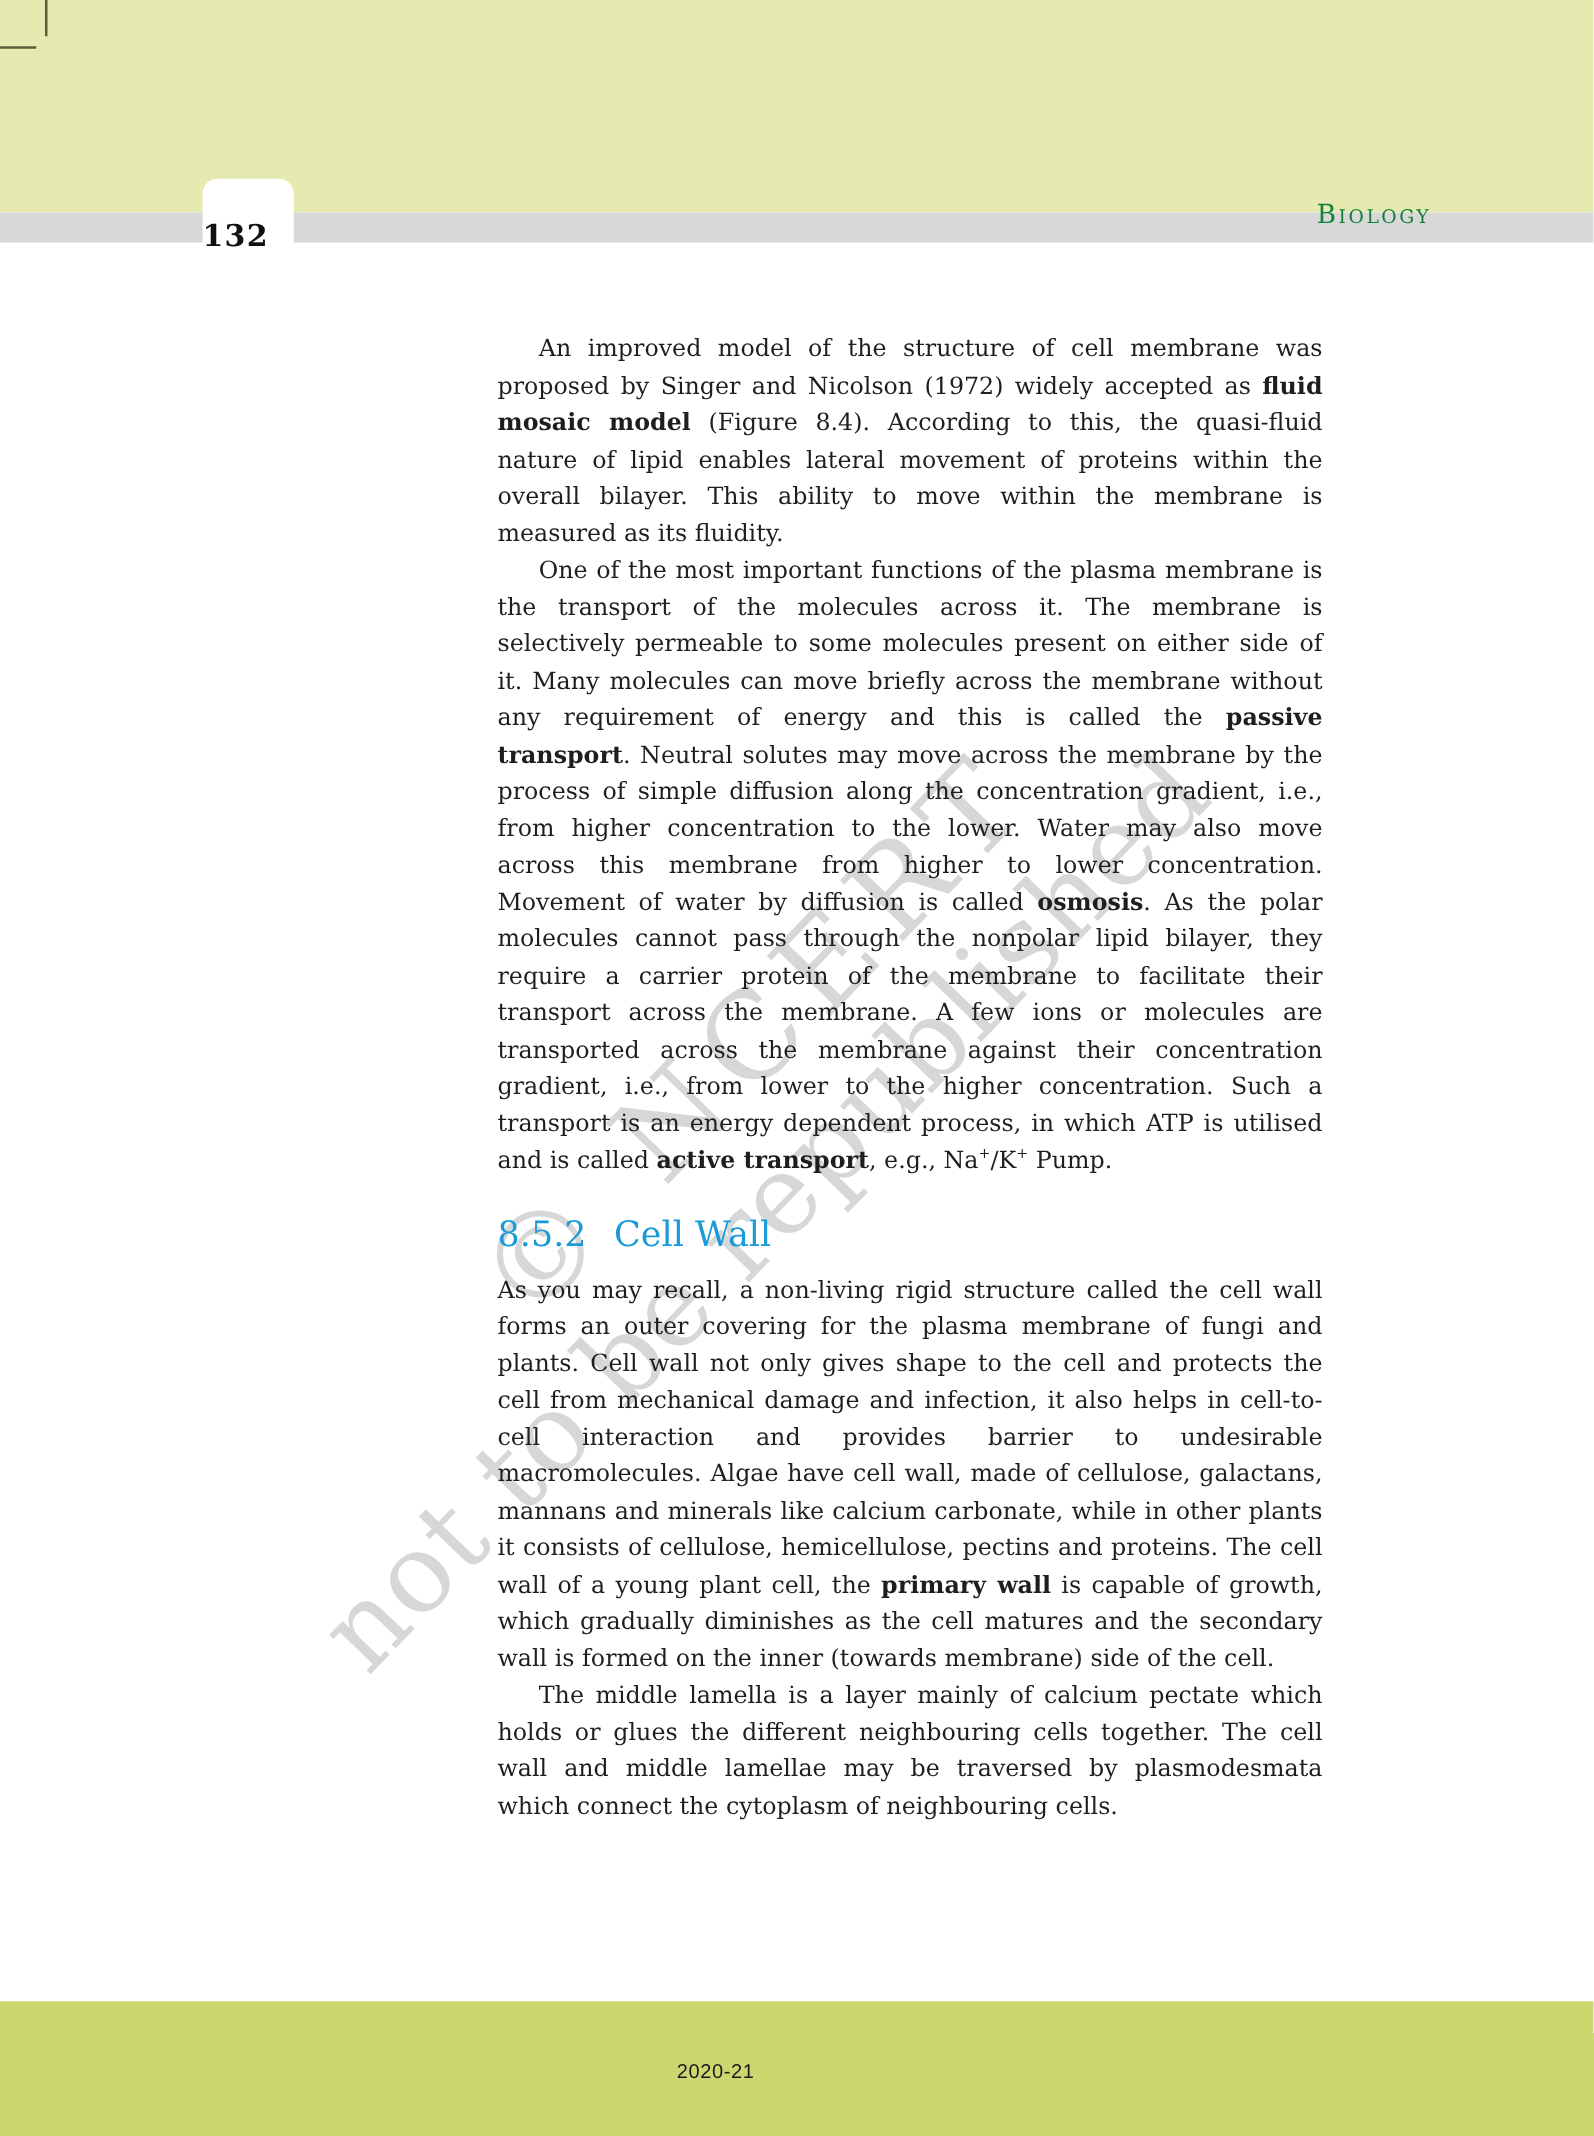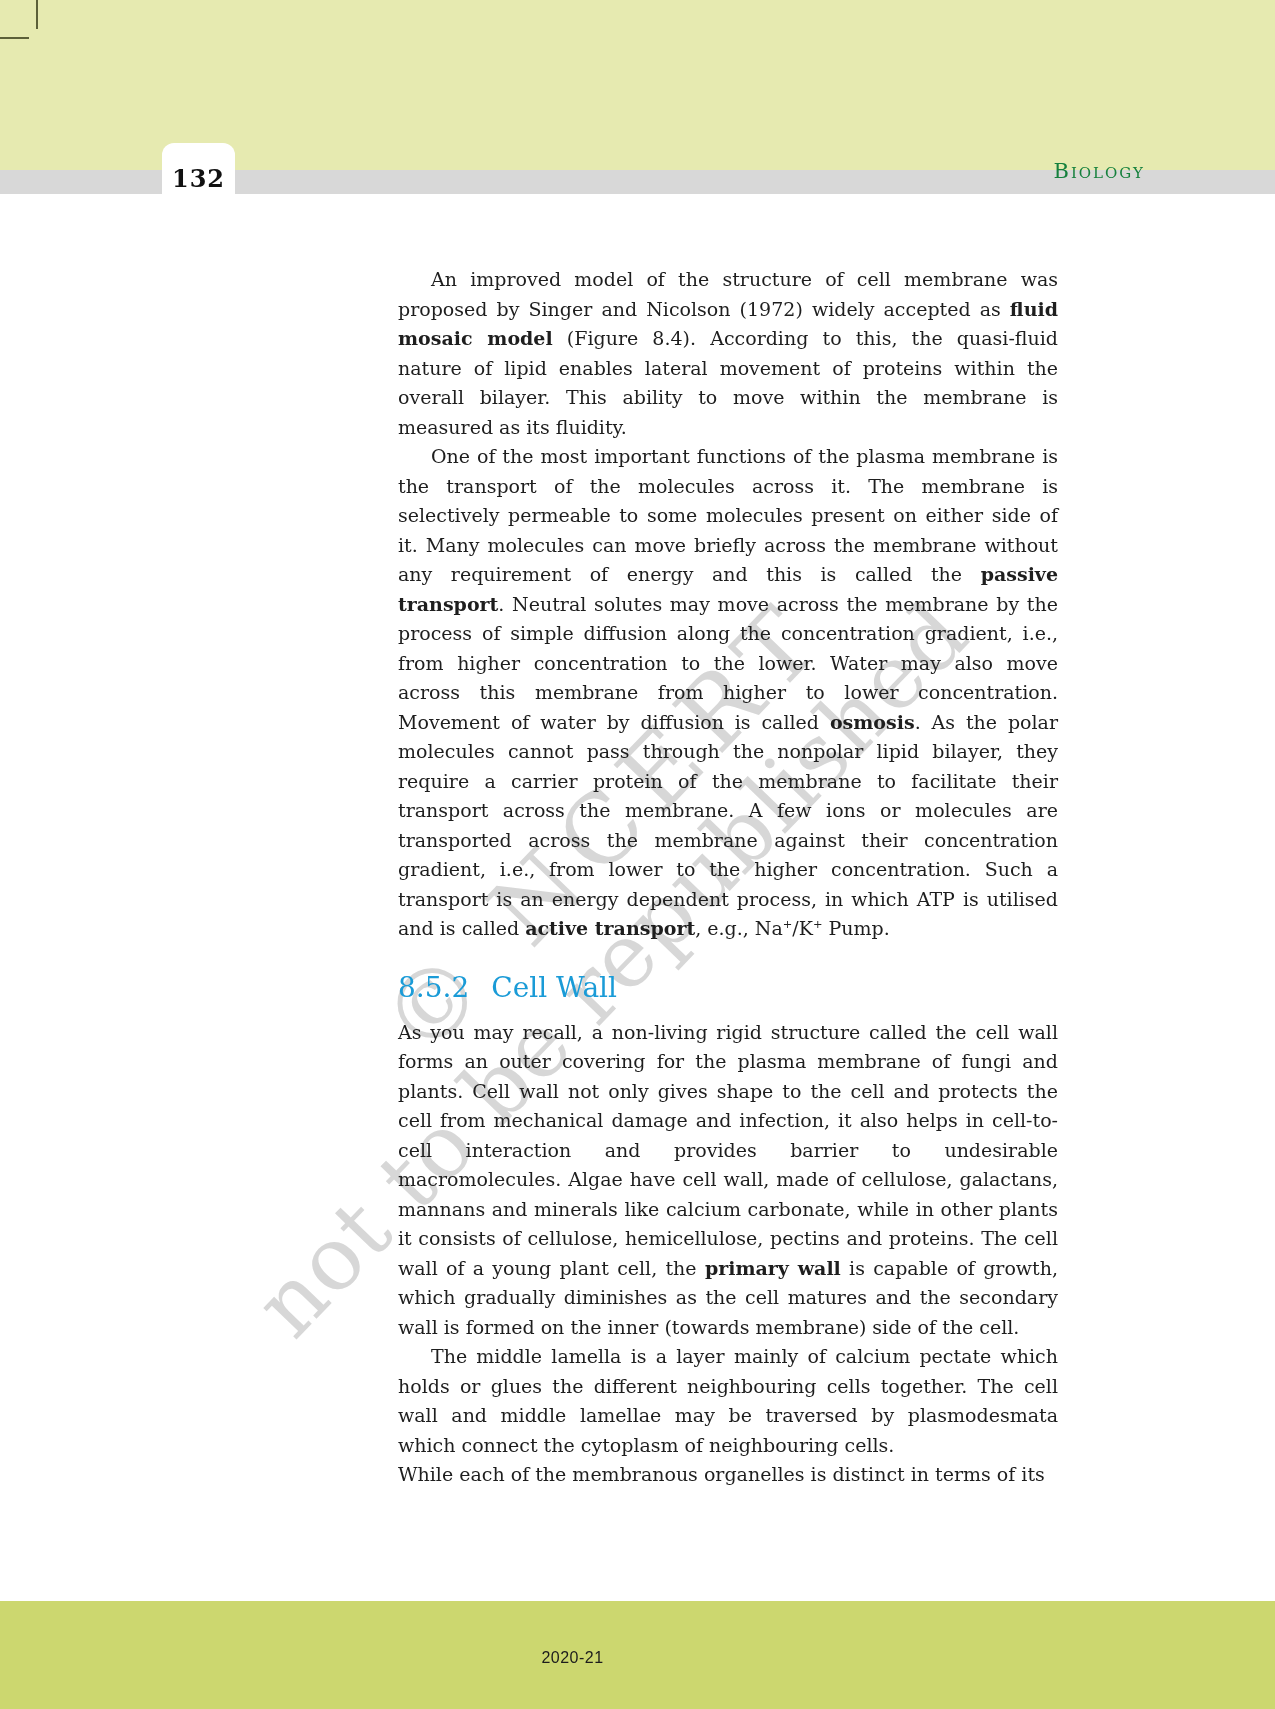--- a/index.html
+++ b/index.html
@@ -17,21 +17,21 @@
   
   .crop{position:absolute;background:var(--crop_mark);}
   .crop.tl-v{left:36px;top:0;width:2px;height:29px;}
   .crop.tl-h{left:0;top:37px;width:29px;height:2px;}
   .crop.bl-h{left:0;top:1671px;width:29px;height:2px;}
   .crop.bl-v{left:36px;top:1679px;width:2px;height:30px;}
   
   .page-tab{
     position:absolute;left:162px;top:143px;width:73px;height:60px;
     background:#ffffff;border-radius:12px 12px 0 0;
-    text-align:center;box-sizing:border-box;padding-top:21px;
+    text-align:left;box-sizing:border-box;padding-top:31px;
   }
   .page-tab span{font-weight:bold;font-size:24px;color:#111;letter-spacing:1px;}
   
   .running-head{
     position:absolute;top:159px;right:130px;height:25px;line-height:25px;
     font-variant:small-caps;font-size:21px;letter-spacing:2px;color:#15803d;
   }
   
   .watermark{
     position:absolute;z-index:1;
@@ -90,19 +90,18 @@
     <p class="indent"><span>One of the most important functions of the plasma membrane is the transport of the molecules across it. The membrane is selectively permeable to some molecules present on either side of it. Many molecules can move briefly across the membrane without any requirement of energy and this is called the </span><b>passive transport</b><span>. Neutral solutes may move across the membrane by the process of simple diffusion along the concentration gradient, i.e., from higher concentration to the lower. Water may also move across this membrane from higher to lower concentration. Movement of water by diffusion is called </span><b>osmosis</b><span>. As the polar molecules cannot pass through the nonpolar lipid bilayer, they require a carrier protein of the membrane to facilitate their transport across the membrane. A few ions or molecules are transported across the membrane against their concentration gradient, i.e., from lower to the higher concentration. Such a transport is an energy dependent process, in which ATP is utilised and is called </span><b>active transport</b><span>, e.g., Na</span><sup>+</sup><span>/K</span><sup>+</sup><span> Pump.</span></p>
 
     <h2 class="h-blue h1gap">
       <span class="hnum">8.5.2</span><span>Cell Wall</span>
     </h2>
 
     <p><span>As you may recall, a non-living rigid structure called the cell wall forms an outer covering for the plasma membrane of fungi and plants. Cell wall not only gives shape to the cell and protects the cell from mechanical damage and infection, it also helps in cell-to-cell interaction and provides barrier to undesirable macromolecules. Algae have cell wall, made of cellulose, galactans, mannans and minerals like calcium carbonate, while in other plants it consists of cellulose, hemicellulose, pectins and proteins. The cell wall of a young plant cell, the </span><b>primary wall</b><span> is capable of growth, which gradually diminishes as the cell matures and the secondary wall is formed on the inner (towards membrane) side of the cell.</span></p>
     <p class="indent"><span>The middle lamella is a layer mainly of calcium pectate which holds or glues the different neighbouring cells together. The cell wall and middle lamellae may be traversed by plasmodesmata which connect the cytoplasm of neighbouring cells.</span></p>
 
 
-    <p><span>While each of the membranous organelles is distinct in terms of its</span></p>
   </div>
 
   <div class="bottom-band"></div>
   <div class="footer-year">2020-21</div>
 
 </div>
 
 </body></html>

